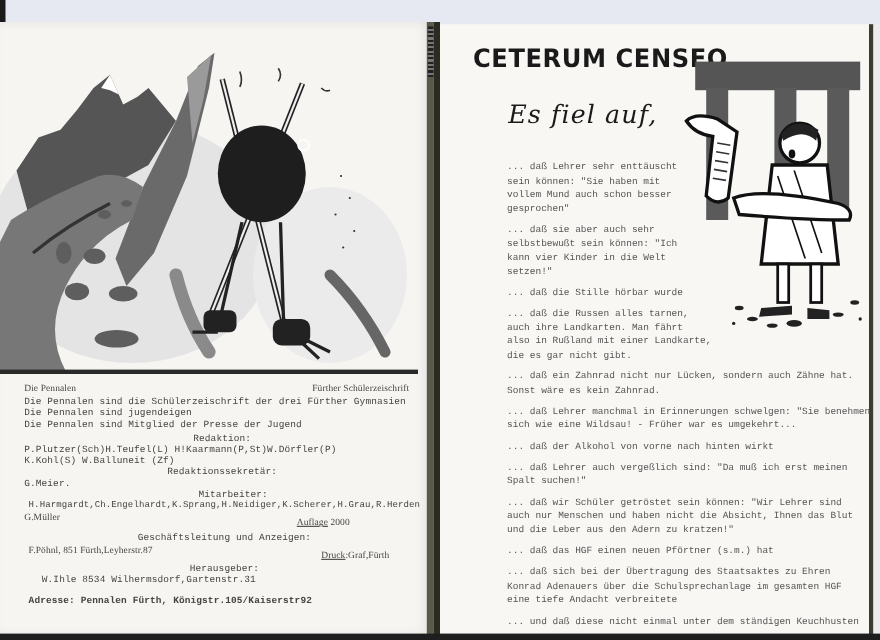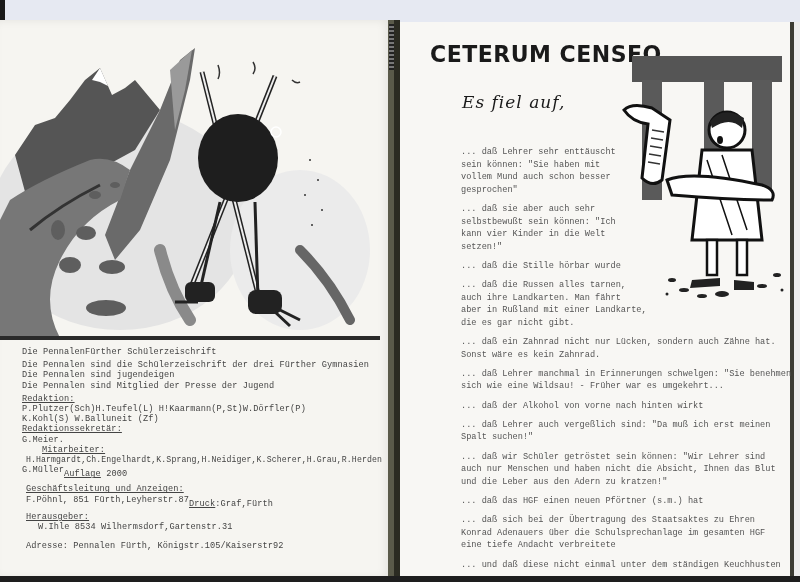--- a/index.html
+++ b/index.html
@@ -26,43 +26,43 @@
   .illustration-left {
     position:absolute; left:0; top:0; width:382px; height:318px; overflow:hidden;
   }
   .rule-left { position:absolute; left:0; top:336px; width:380px; height:4px; background:#2a2a2a; }
 
   .colophon {
     position:absolute; left:22px; top:347px; width:360px;
     font-size:8.6px; line-height:10.2px; color:#444;
     letter-spacing:0.1px;
   }
-  .colophon .row { display:flex; white-space:nowrap; }
+  .colophon .row { display:flex; justify-content:space-between; white-space:nowrap;font-family:Liberation Serif, serif; }
   .colophon .line { white-space:nowrap; }
-  .colophon .heading { text-decoration:underline; white-space:nowrap; margin-top:2px; }
+  .colophon .heading { white-space:nowrap; margin-top:2px;text-align:center; }
   .colophon .gap { height:9px; }
 
   
   .page-right {
     position:absolute; left:400px; top:22px; width:390px; height:554px;
     background:#f8f7f4;
   }
   .right-edge { position:absolute; left:790px; top:22px; width:4px; height:556px; background:#3b3b33; }
   .right-outer { position:absolute; left:794px; top:22px; width:6px; height:556px; background:#ececec; }
 
   .title {
     position:absolute; left:430px; top:42px;
     font-family:"DejaVu Sans", sans-serif; font-weight:bold;
     font-size:22px; letter-spacing:0.5px; color:#1a1a1a;
     transform:scaleY(1.05);
   }
   .subtitle {
     position:absolute; left:462px; top:92px;
     font-family:"DejaVu Serif", serif; font-style:italic;
-    font-size:17px; color:#1a1a1a; letter-spacing:1px;
+    font-size:23px; color:#1a1a1a; letter-spacing:1px;
   }
   .entries {
     position:absolute; left:461px; top:146px; width:330px;
     font-size:8.6px; line-height:12.6px; color:#555;
   }
   .entry { margin-bottom:6.6px; }
   .entry-line { white-space:nowrap; display:block; }
 
   .illustration-right { position:absolute; left:612px; top:50px; width:178px; height:250px; }
 </style>
@@ -153,30 +153,30 @@
     <span>G.Müller</span>
     <span style="margin-right:64px;margin-top:4px;">
       <span style="text-decoration:underline;">Auflage</span>
       <span>2000</span>
     </span>
   </div>
 
   <div class="heading" style="margin-left:4px;margin-top:5px;">Geschäftsleitung und Anzeigen:</div>
   <div class="row">
     <span style="margin-left:4px;">F.Pöhnl, 851 Fürth,Leyherstr.87</span>
-    <span style="margin-right:64px;margin-top:4px;">
+    <span style="margin-right:28px;margin-top:4px;">
       <span style="text-decoration:underline;">Druck</span><span>:Graf,Fürth</span>
     </span>
   </div>
 
   <div class="heading" style="margin-left:4px;margin-top:3px;">Herausgeber:</div>
   <div class="line" style="margin-left:4px;padding-left:12px;">W.Ihle 8534 Wilhermsdorf,Gartenstr.31</div>
 
   <div class="gap"></div>
-  <div class="line" style="margin-left:4px;">Adresse: Pennalen Fürth, Königstr.105/Kaiserstr92</div>
+  <div class="line" style="margin-left:4px;font-weight:bold;">Adresse: Pennalen Fürth, Königstr.105/Kaiserstr92</div>
 </div>
 
 <div class="spine-left"></div>
 <div class="spine-dark"></div>
 <div class="spine-grip"></div>
 
 <div class="page-right"></div>
 <div class="right-edge"></div>
 <div class="right-outer"></div>
 
@@ -239,21 +239,21 @@
       <span class="entry-line">selbstbewußt sein können: "Ich</span>
       <span class="entry-line">kann vier Kinder in die Welt</span>
       <span class="entry-line">setzen!"</span>
     </div>
     <div class="entry">
       <span class="entry-line">... daß die Stille hörbar wurde</span>
     </div>
     <div class="entry">
       <span class="entry-line">... daß die Russen alles tarnen,</span>
       <span class="entry-line">auch ihre Landkarten. Man fährt</span>
-      <span class="entry-line">aber in Rußland mit einer Landkarte,</span>
+      <span class="entry-line">also in Rußland mit einer Landkarte,</span>
       <span class="entry-line">die es gar nicht gibt.</span>
     </div>
     <div class="entry">
       <span class="entry-line">... daß ein Zahnrad nicht nur Lücken, sondern auch Zähne hat.</span>
       <span class="entry-line">Sonst wäre es kein Zahnrad.</span>
     </div>
     <div class="entry">
       <span class="entry-line">... daß Lehrer manchmal in Erinnerungen schwelgen: "Sie benehmen</span>
       <span class="entry-line">sich wie eine Wildsau! - Früher war es umgekehrt...</span>
     </div>

